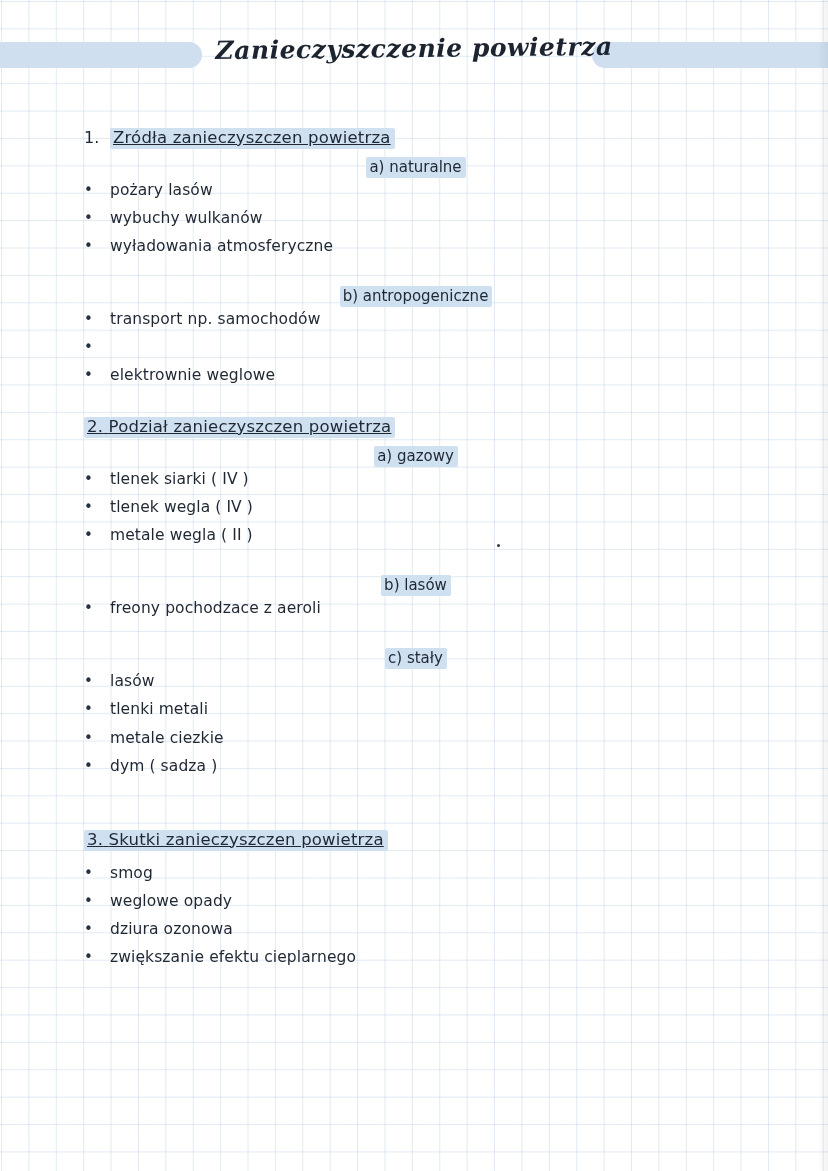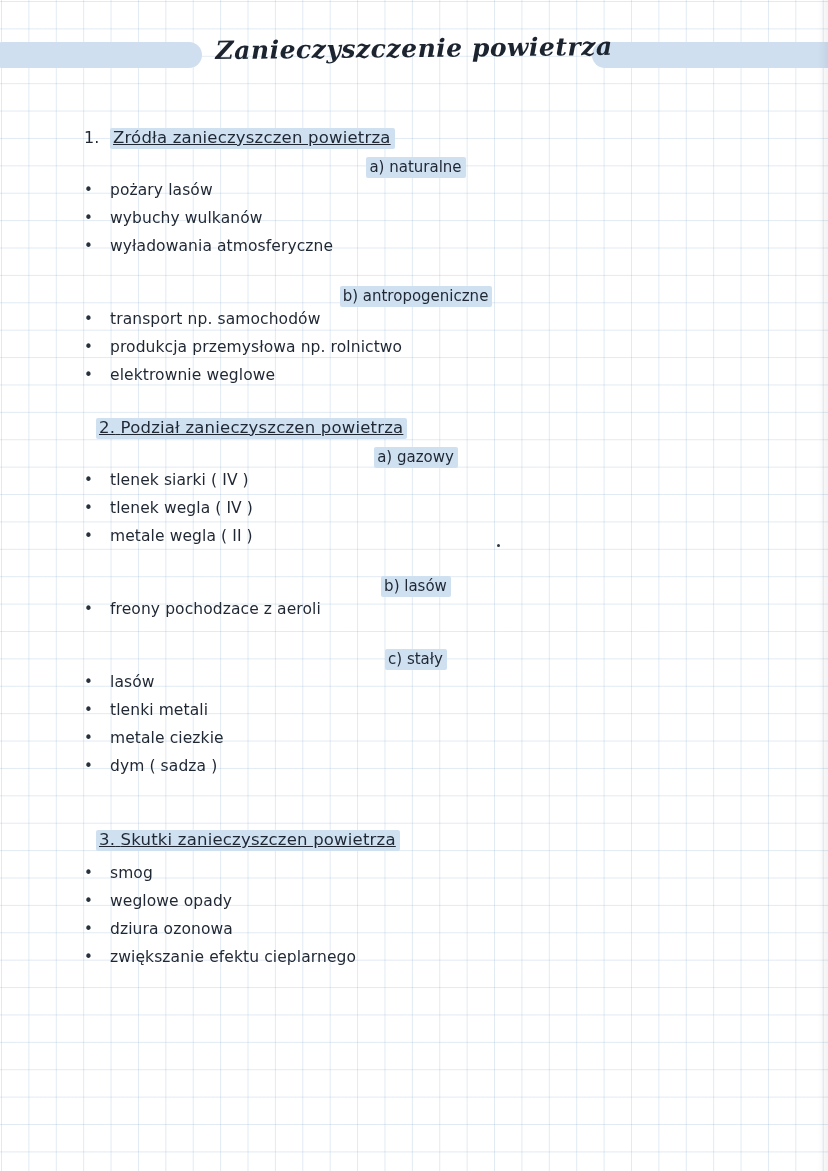--- a/index.html
+++ b/index.html
@@ -92,21 +92,21 @@
     font-size: 16px;
   }
   .heading .htext {
     background: #cfe0f1;
     padding: 1px 4px 2px 3px;
     border-radius: 2px;
     font-size: 16.5px;
     letter-spacing: 0.2px;
     text-decoration: underline;
   }
-  .heading.inline .htext { margin-left: 12px; }
+  .heading.inline .htext { margin-left: 0; }
 
   .sub {
     margin-left: 24px;
     margin-top: 10px;
     margin-bottom: 6px;
     text-align: center;
   }
   .sub span.stext {
     background: #cfe0f1;
     padding: 1px 4px 2px 3px;
@@ -197,21 +197,20 @@
       <div class="sub">
         <span class="stext">b) antropogeniczne</span>
       </div>
       <ul class="bullets lv1">
         <li>
           <span class="dot">•</span>
           <span class="txt">transport np. samochodów</span>
         </li>
         <li>
           <span class="dot">•</span>
-          <span class="txt">produkcja przemysłowa np. rolnictwo</span>
         </li>
         <li>
           <span class="dot">•</span>
           <span class="txt">elektrownie weglowe</span>
         </li>
       </ul>
     </div>
 
     <div class="gap-md"></div>
 

